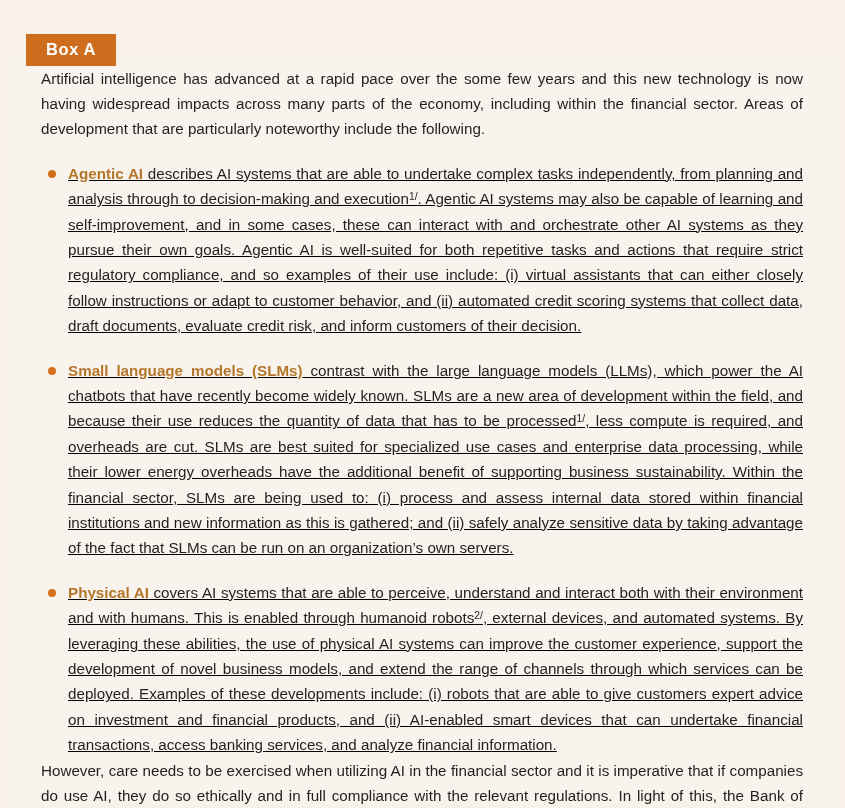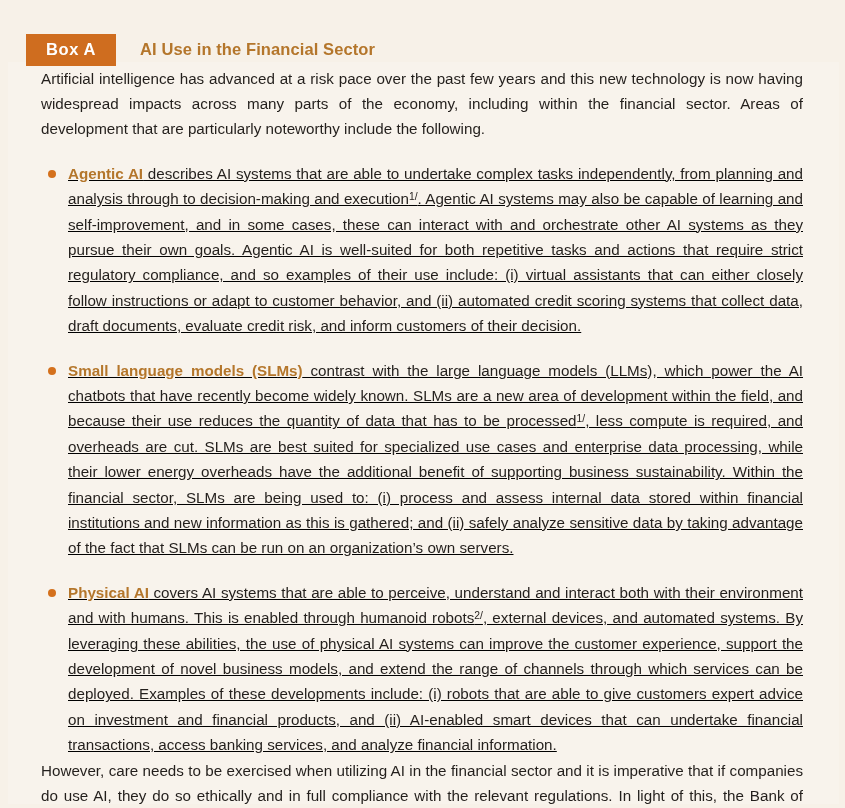--- a/index.html
+++ b/index.html
@@ -115,26 +115,25 @@
 </head>
 <body>
 
 <div class="box-wrap">
   <div class="inner-tint"></div>
 
   <div class="content">
 
     <div class="header">
       <div class="box-badge">Box A</div>
-      <div class="box-title">AI Use in the Financial Sector</div>
     </div>
 
     <div class="body-area">
 
-      <p class="para intro">Artificial intelligence has advanced at a risk pace over the past few years and this new technology is now having widespread impacts across many parts of the economy, including within the financial sector. Areas of development that are particularly noteworthy include the following.</p>
+      <p class="para intro">Artificial intelligence has advanced at a rapid pace over the some few years and this new technology is now having widespread impacts across many parts of the economy, including within the financial sector. Areas of development that are particularly noteworthy include the following.</p>
 
       <ul class="bullet-list">
 
         <li class="bullet">
           <span class="dot"></span>
           <p class="para"><span class="lead">Agentic AI</span><span> describes AI systems that are able to undertake complex tasks independently, from planning and analysis through to decision-making and execution</span><sup class="fn">1/</sup><span>. Agentic AI systems may also be capable of learning and self-improvement, and in some cases, these can interact with and orchestrate other AI systems as they pursue their own goals. Agentic AI is well-suited for both repetitive tasks and actions that require strict regulatory compliance, and so examples of their use include: (i) virtual assistants that can either closely follow instructions or adapt to customer behavior, and (ii) automated credit scoring systems that collect data, draft documents, evaluate credit risk, and inform customers of their decision.</span></p>
         </li>
 
         <li class="bullet">
           <span class="dot"></span>

